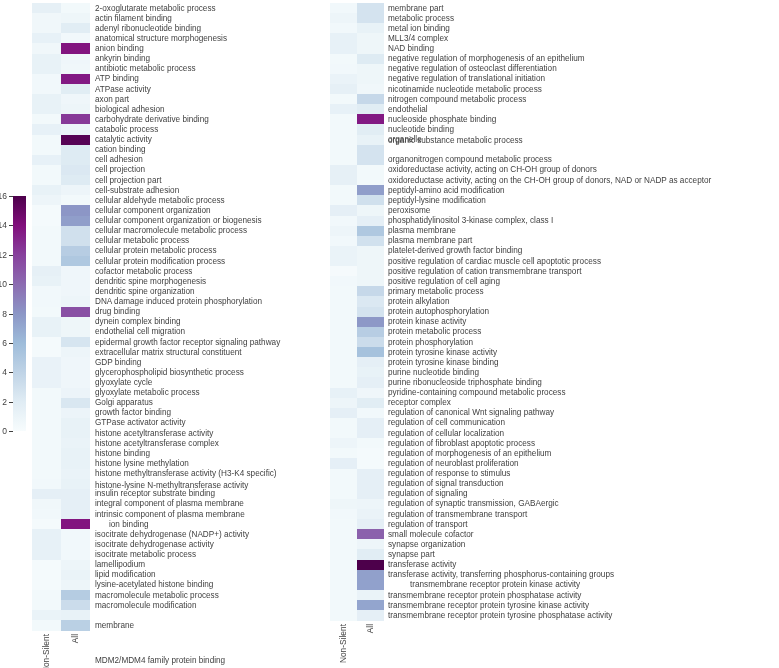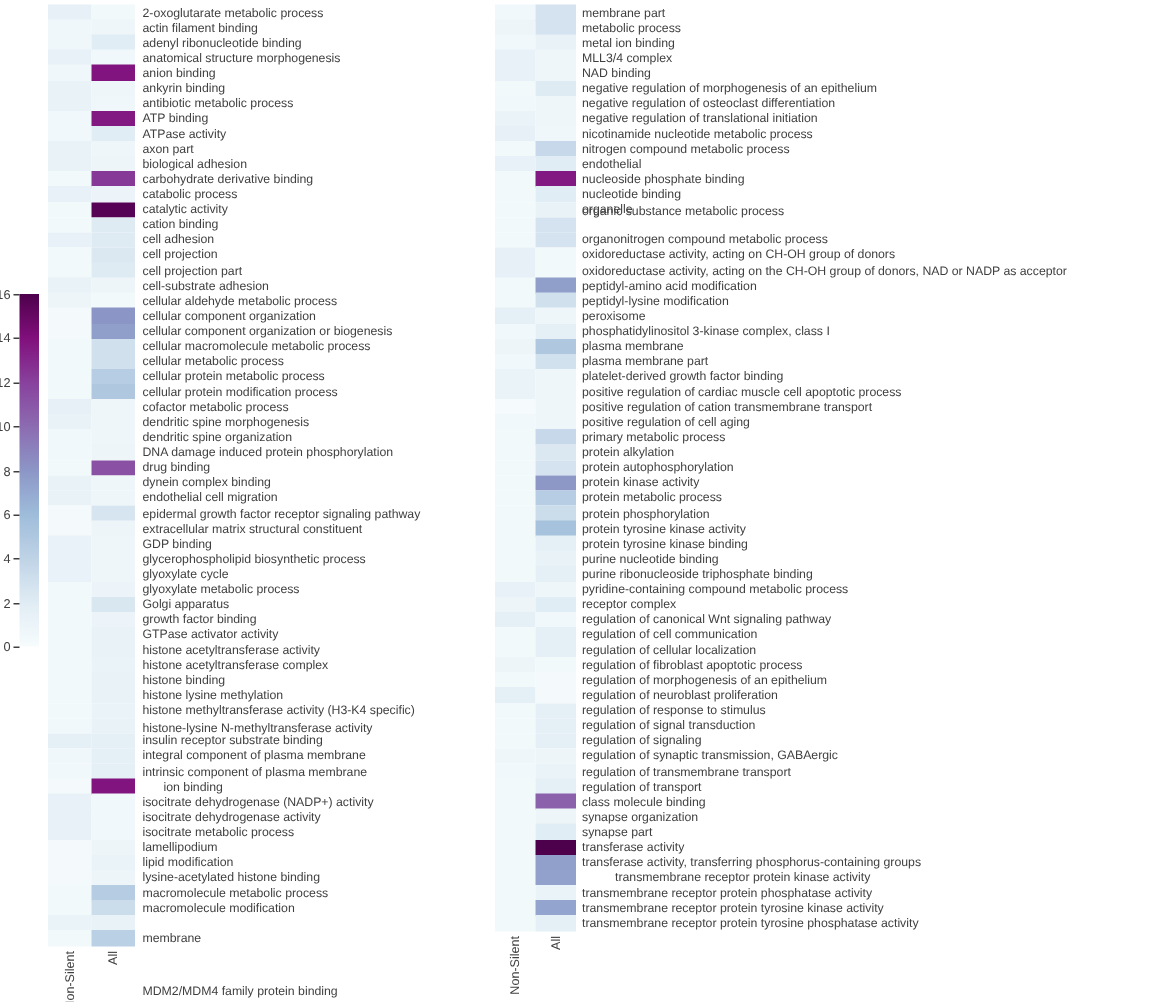--- a/index.html
+++ b/index.html
@@ -390,21 +390,21 @@
       <div class="cell" style="left: 357px; top: 498.88px; width: 27px; height: 10.62px; background: rgb(237, 245, 249);"></div>
       <div class="row-label" style="left: 388px; top: 498.88px; height: 10.12px;">regulation of synaptic transmission, GABAergic</div>
       <div class="cell" style="left: 330px; top: 509px; width: 27px; height: 10.62px; background: rgb(241, 248, 251);"></div>
       <div class="cell" style="left: 357px; top: 509px; width: 27px; height: 10.62px; background: rgb(234, 243, 248);"></div>
       <div class="row-label" style="left: 388px; top: 509px; height: 10.12px;">regulation of transmembrane transport</div>
       <div class="cell" style="left: 330px; top: 519.12px; width: 27px; height: 10.62px; background: rgb(242, 249, 251);"></div>
       <div class="cell" style="left: 357px; top: 519.12px; width: 27px; height: 10.62px; background: rgb(229, 239, 246);"></div>
       <div class="row-label" style="left: 388px; top: 519.12px; height: 10.12px;">regulation of transport</div>
       <div class="cell" style="left: 330px; top: 529.24px; width: 27px; height: 10.62px; background: rgb(242, 249, 251);"></div>
       <div class="cell" style="left: 357px; top: 529.24px; width: 27px; height: 10.62px; background: rgb(139, 97, 172);"></div>
-      <div class="row-label" style="left: 388px; top: 529.24px; height: 10.12px;">class molecule binding</div>
+      <div class="row-label" style="left: 388px; top: 529.24px; height: 10.12px;">small molecule cofactor</div>
       <div class="cell" style="left: 330px; top: 539.36px; width: 27px; height: 10.62px; background: rgb(242, 249, 251);"></div>
       <div class="cell" style="left: 357px; top: 539.36px; width: 27px; height: 10.62px; background: rgb(237, 245, 249);"></div>
       <div class="row-label" style="left: 388px; top: 539.36px; height: 10.12px;">synapse organization</div>
       <div class="cell" style="left: 330px; top: 549.48px; width: 27px; height: 10.62px; background: rgb(242, 249, 251);"></div>
       <div class="cell" style="left: 357px; top: 549.48px; width: 27px; height: 10.62px; background: rgb(225, 237, 244);"></div>
       <div class="row-label" style="left: 388px; top: 549.48px; height: 10.12px;">synapse part</div>
       <div class="cell" style="left: 330px; top: 559.6px; width: 27px; height: 10.62px; background: rgb(242, 249, 251);"></div>
       <div class="cell" style="left: 357px; top: 559.6px; width: 27px; height: 10.62px; background: rgb(77, 0, 75);"></div>
       <div class="row-label" style="left: 388px; top: 559.6px; height: 10.12px;">transferase activity</div>
       <div class="cell" style="left: 330px; top: 569.72px; width: 27px; height: 10.62px; background: rgb(242, 249, 251);"></div>

